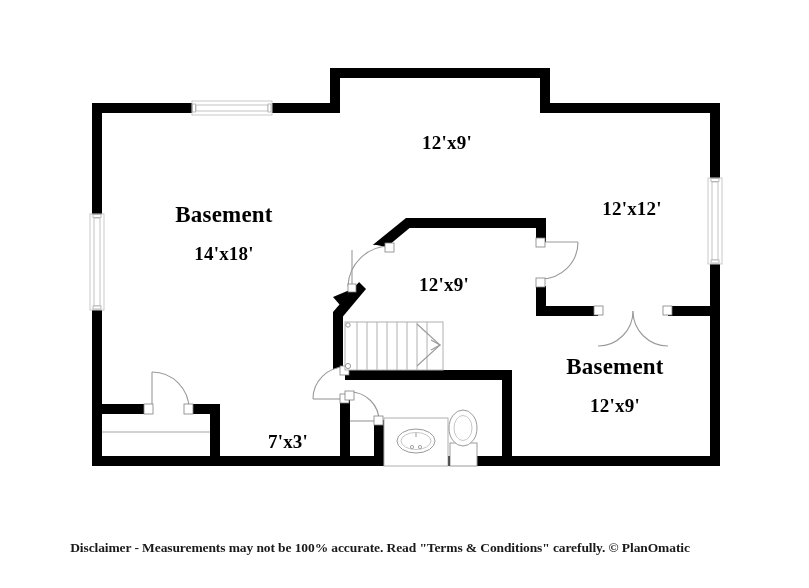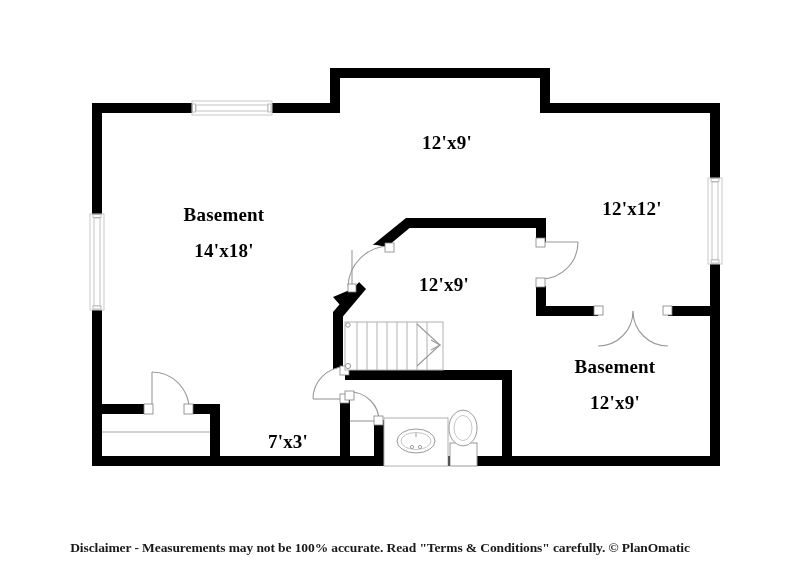--- a/index.html
+++ b/index.html
@@ -33,21 +33,21 @@
     font-family: "Liberation Serif", serif;
     font-weight: bold;
     color: #000000;
     line-height: 1.12;
     white-space: nowrap;
     letter-spacing: 0.2px;
     transform: translate(-50%, -50%);
   }
   .room-label .lbl-name {
     display: block;
-    font-size: 19px;
+    font-size: 23px;
   }
   .room-label .lbl-dim {
     display: block;
     font-size: 19px;
     margin-top: 15px;
   }
   .room-label.dim-only .lbl-dim {
     font-size: 19px;
   }
   #disclaimer {

